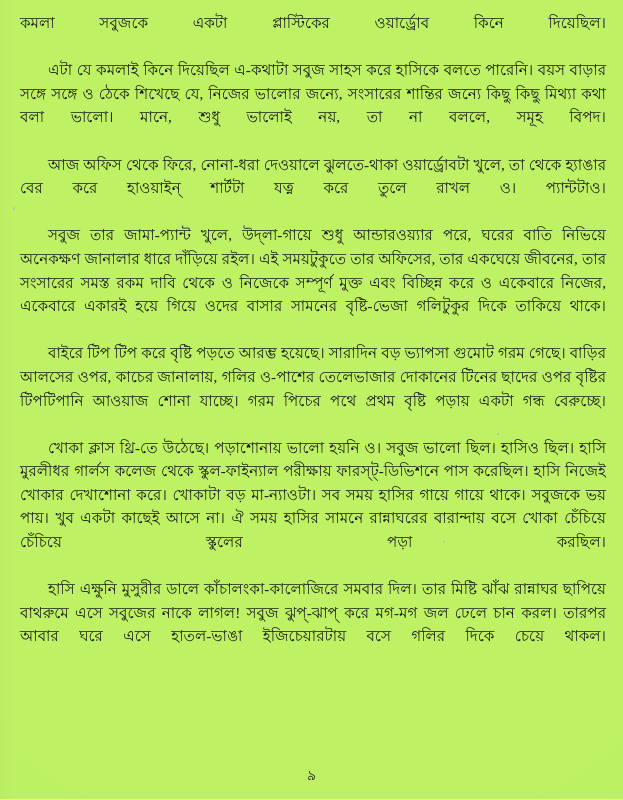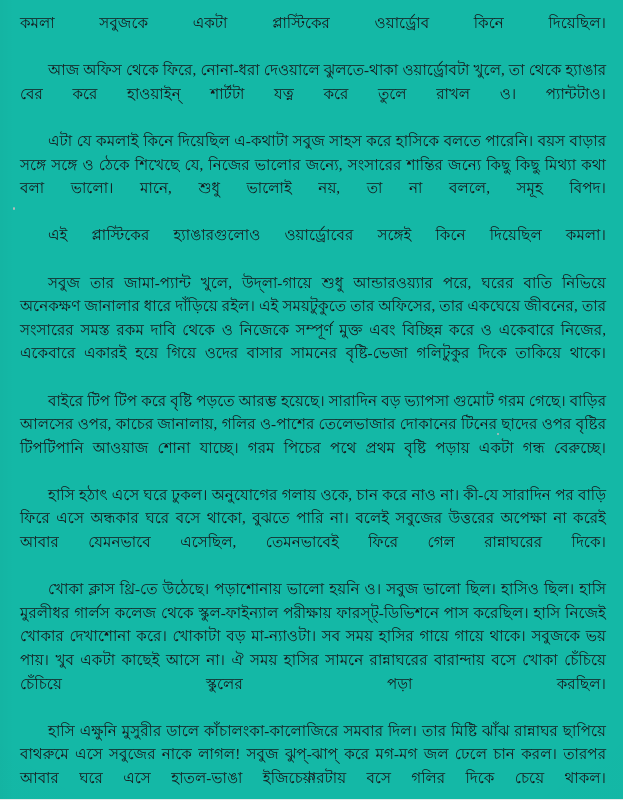--- a/index.html
+++ b/index.html
@@ -9,21 +9,21 @@
     background: #ffffff;
   }
   body {
     font-family: "Liberation Serif", "DejaVu Serif", serif;
   }
 
   #page {
     position: relative;
     width: 623px;
     height: 800px;
-    background: #14b8a6;
+    background: #bef264;
     overflow: hidden;
     box-sizing: border-box;
     border-bottom: 1px solid #e9e9e9;
   }
 
   
   #paper-texture {
     position: absolute;
     inset: 0;
     pointer-events: none;
@@ -87,26 +87,24 @@
 <div id="page">
 
   <div id="paper-texture"></div>
 
   <div class="scan-speck" style="left:443px; top:541px; width:2px; height:2px;"></div>
   <div class="scan-speck" style="left:497px; top:433px; width:2px; height:2px;"></div>
   <div class="scan-speck" style="left:13px; top:207px; width:2px; height:3px;"></div>
 
   <div id="text-column">
     <p class="para no-indent">কমলা সবুজকে একটা প্লাস্টিকের ওয়ার্ড্রোব কিনে দিয়েছিল।</p>
+    <p class="para">এটা যে কমলাই কিনে দিয়েছিল এ-কথাটা সবুজ সাহস করে হাসিকে বলতে পারেনি। বয়স বাড়ার সঙ্গে সঙ্গে ও ঠেকে শিখেছে যে, নিজের ভালোর জন্যে, সংসারের শান্তির জন্যে কিছু কিছু মিথ্যা কথা বলা ভালো। মানে, শুধু ভালোই নয়, তা না বললে, সমূহ বিপদ।</p>
     <p class="para">আজ অফিস থেকে ফিরে, নোনা-ধরা দেওয়ালে ঝুলতে-থাকা ওয়ার্ড্রোবটা খুলে, তা থেকে হ্যাঙার বের করে হাওয়াইন্ শার্টটা যত্ন করে তুলে রাখল ও। প্যান্টটাও।</p>
-    <p class="para">এটা যে কমলাই কিনে দিয়েছিল এ-কথাটা সবুজ সাহস করে হাসিকে বলতে পারেনি। বয়স বাড়ার সঙ্গে সঙ্গে ও ঠেকে শিখেছে যে, নিজের ভালোর জন্যে, সংসারের শান্তির জন্যে কিছু কিছু মিথ্যা কথা বলা ভালো। মানে, শুধু ভালোই নয়, তা না বললে, সমূহ বিপদ।</p>
-    <p class="para">এই প্লাস্টিকের হ্যাঙারগুলোও ওয়ার্ড্রোবের সঙ্গেই কিনে দিয়েছিল কমলা।</p>
     <p class="para">সবুজ তার জামা-প্যান্ট খুলে, উদ্‌লা-গায়ে শুধু আন্ডারওয়্যার পরে, ঘরের বাতি নিভিয়ে অনেকক্ষণ জানালার ধারে দাঁড়িয়ে রইল। এই সময়টুকুতে তার অফিসের, তার একঘেয়ে জীবনের, তার সংসারের সমস্ত রকম দাবি থেকে ও নিজেকে সম্পূর্ণ মুক্ত এবং বিচ্ছিন্ন করে ও একেবারে নিজের, একেবারে একারই হয়ে গিয়ে ওদের বাসার সামনের বৃষ্টি-ভেজা গলিটুকুর দিকে তাকিয়ে থাকে।</p>
     <p class="para">বাইরে টিপ টিপ করে বৃষ্টি পড়তে আরম্ভ হয়েছে। সারাদিন বড় ভ্যাপসা গুমোট গরম গেছে। বাড়ির আলসের ওপর, কাচের জানালায়, গলির ও-পাশের তেলেভাজার দোকানের টিনের ছাদের ওপর বৃষ্টির টিপটিপানি আওয়াজ শোনা যাচ্ছে। গরম পিচের পথে প্রথম বৃষ্টি পড়ায় একটা গন্ধ বেরুচ্ছে।</p>
-    <p class="para">হাসি হঠাৎ এসে ঘরে ঢুকল। অনুযোগের গলায় ওকে, চান করে নাও না। কী-যে সারাদিন পর বাড়ি ফিরে এসে অন্ধকার ঘরে বসে থাকো, বুঝতে পারি না। বলেই সবুজের উত্তরের অপেক্ষা না করেই আবার যেমনভাবে এসেছিল, তেমনভাবেই ফিরে গেল রান্নাঘরের দিকে।</p>
     <p class="para">খোকা ক্লাস থ্রি-তে উঠেছে। পড়াশোনায় ভালো হয়নি ও। সবুজ ভালো ছিল। হাসিও ছিল। হাসি মুরলীধর গার্লস কলেজ থেকে স্কুল-ফাইন্যাল পরীক্ষায় ফারস্ট্-ডিভিশনে পাস করেছিল। হাসি নিজেই খোকার দেখাশোনা করে। খোকাটা বড় মা-ন্যাওটা। সব সময় হাসির গায়ে গায়ে থাকে। সবুজকে ভয় পায়। খুব একটা কাছেই আসে না। ঐ সময় হাসির সামনে রান্নাঘরের বারান্দায় বসে খোকা চেঁচিয়ে চেঁচিয়ে স্কুলের পড়া করছিল।</p>
     <p class="para">হাসি এক্ষুনি মুসুরীর ডালে কাঁচালংকা-কালোজিরে সমবার দিল। তার মিষ্টি ঝাঁঝ রান্নাঘর ছাপিয়ে বাথরুমে এসে সবুজের নাকে লাগল! সবুজ ঝুপ্-ঝাপ্ করে মগ-মগ জল ঢেলে চান করল। তারপর আবার ঘরে এসে হাতল-ভাঙা ইজিচেয়ারটায় বসে গলির দিকে চেয়ে থাকল।</p>
 
   </div>
 
   <div id="page-number">৯</div>
 
 </div>
 
 </body></html>

